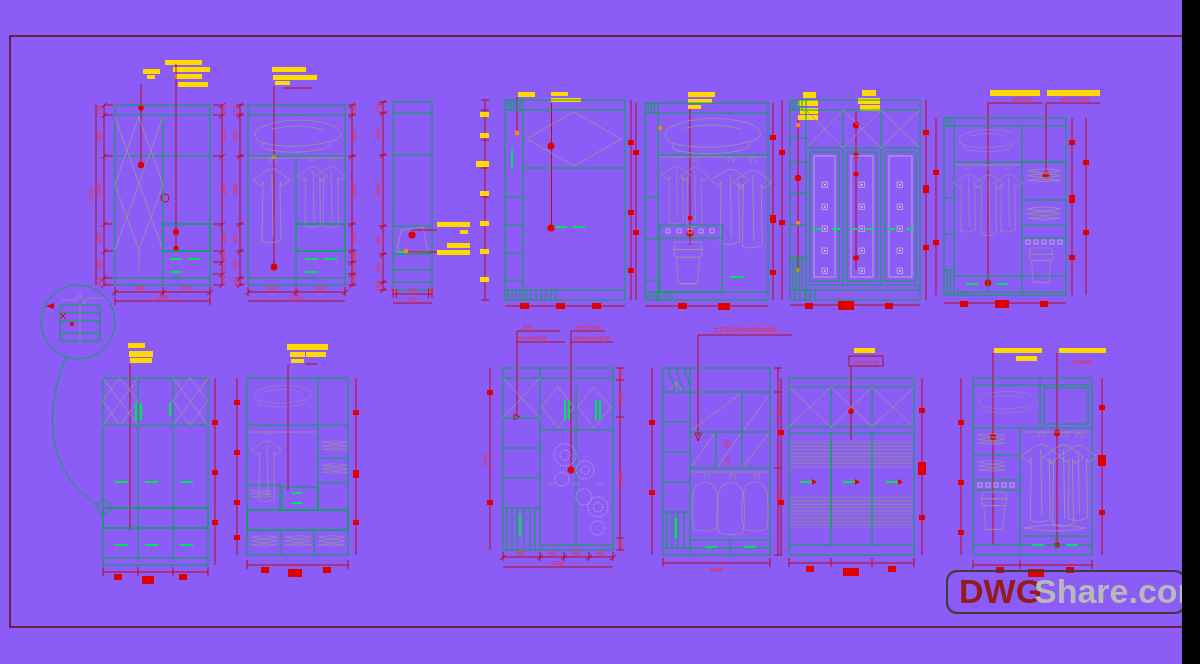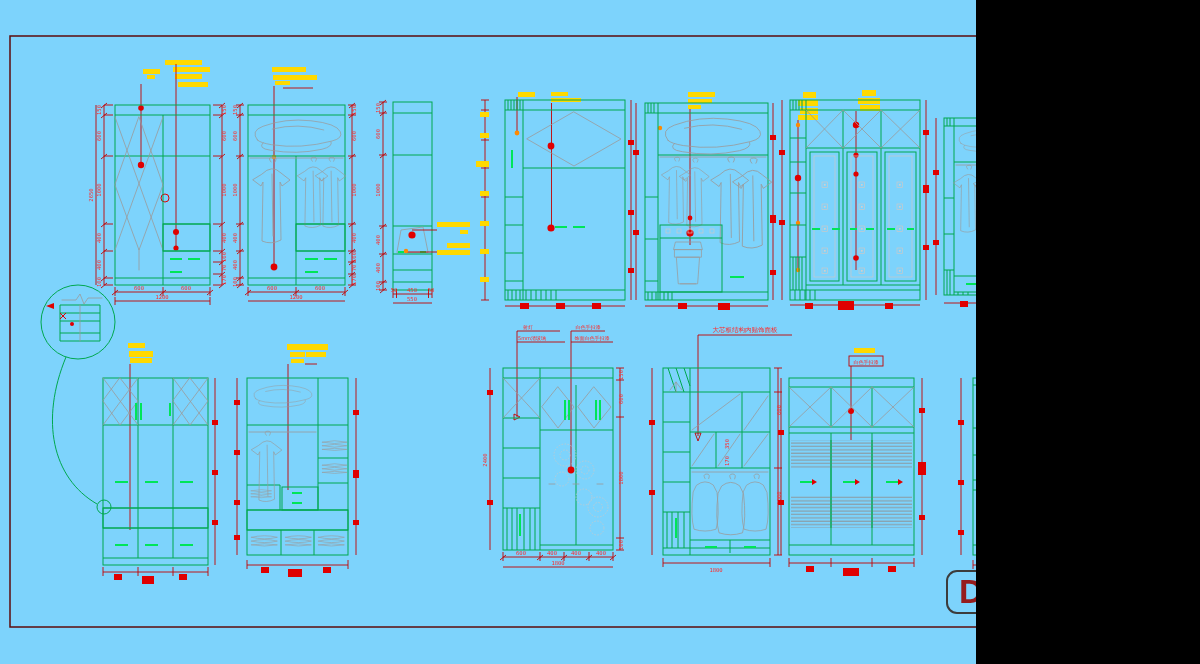--- a/index.html
+++ b/index.html
@@ -1,16 +1,16 @@
 <!DOCTYPE html>
 <html><head>
 <meta charset="utf-8">
 <style>
   html,body{margin:0;padding:0;background:#000;}
-  .stage{width:976px;height:664px;background:#7dd3fc;position:relative;overflow:hidden;}
+  .stage{width:1182px;height:664px;background:#8b5cf6;position:relative;overflow:hidden;}
   svg{display:block;}
   .g{stroke:#00a84f;fill:none;stroke-width:1;}
   .g2{stroke:#00e558;fill:none;stroke-width:2;}
   .sk{stroke:#9a9a9a;fill:none;stroke-width:.8;stroke-linejoin:round;stroke-linecap:round;}
   .skr{stroke:#c9c9c9;fill:none;stroke-width:.7;}
   .rl{stroke:#c40000;fill:none;stroke-width:.9;}
   .rt{stroke:#e00000;fill:none;stroke-width:1;}
   .rb{fill:#e00000;}
   .ob{fill:#ff8a00;}
   .yb{fill:#ffd900;}

